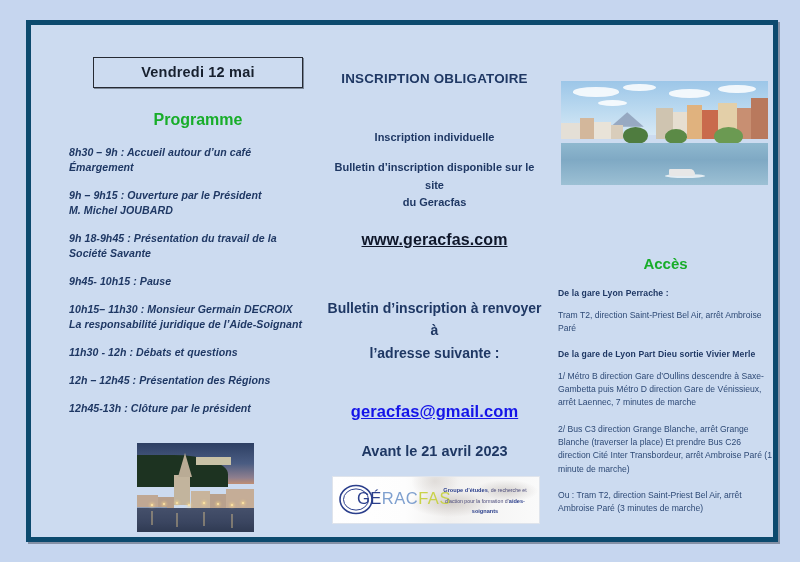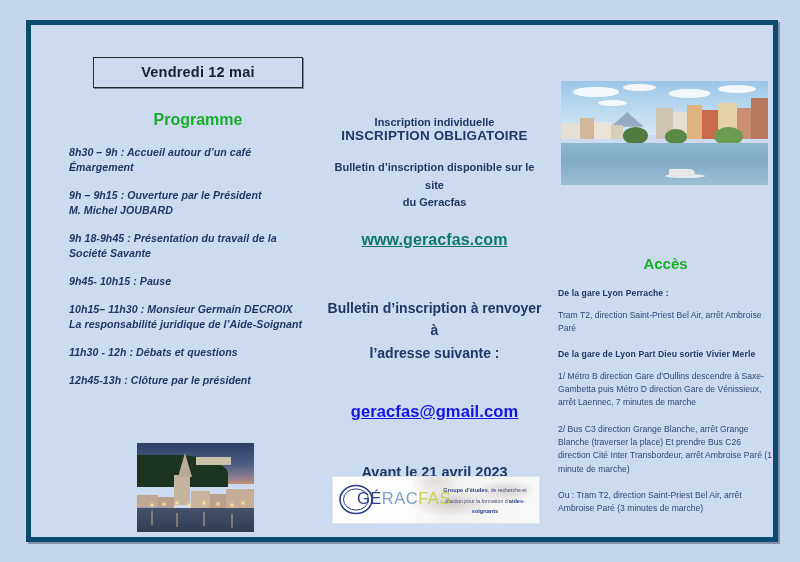--- a/index.html
+++ b/index.html
@@ -113,42 +113,42 @@
     font-size: 11px;
     font-weight: bold;
     color: #1f3864;
     line-height: 1.6;
   }
   #site-link {
     display: inline-block;
     margin-top: 19px;
     font-size: 16px;
     font-weight: bold;
-    color: #0f766e;
+    color: #0f172a;
     text-decoration: underline;
     letter-spacing: .1px;
   }
   #bulletin-renvoyer {
     margin-top: 48px;
     font-size: 14px;
     font-weight: bold;
     color: #1f3864;
     line-height: 1.6;
   }
   #email-link {
     display: inline-block;
     margin-top: 38px;
     font-size: 16.5px;
     font-weight: bold;
     color: #1414e8;
     text-decoration: underline;
     letter-spacing: .1px;
   }
   #deadline {
-    margin-top: 43px;
+    margin-top: 22px;
     font-size: 14.5px;
     font-weight: bold;
     color: #1f3864;
   }
 
   
   #logo-block {
     position: absolute;
     left: 301px;
     top: 451px;
@@ -298,20 +298,23 @@
       </li>
       <li>
         <span>9h45- 10h15 : Pause</span>
       </li>
       <li>
         <span>10h15– 11h30 : Monsieur Germain DECROIX</span>
         <span class="l2">La responsabilité juridique de l’Aide-Soignant</span>
       </li>
       <li>
         <span>11h30 - 12h : Débats et questions</span>
+      </li>
+      <li>
+        <span>12h – 12h45 : Présentation des Régions</span>
       </li>
       <li>
         <span>12h45-13h : Clôture par le président</span>
       </li>
     </ul>
   </div>
 
   <div id="photo-lyon-night">
     <div class="scene">
       <div class="n-sky"></div>
@@ -335,23 +338,23 @@
       <div class="n-light" style="left:80%;bottom:29%;"></div>
       <div class="n-light" style="left:90%;bottom:31%;"></div>
       <div class="n-refl" style="left:12%;bottom:8%;"></div>
       <div class="n-refl" style="left:33%;bottom:6%;"></div>
       <div class="n-refl" style="left:56%;bottom:7%;"></div>
       <div class="n-refl" style="left:80%;bottom:5%;"></div>
     </div>
   </div>
 
   <div id="middle-column">
+    <div id="inscription-title">INSCRIPTION OBLIGATOIRE</div>
+
     <div id="inscription-individuelle">Inscription individuelle</div>
-
-    <div id="inscription-title">INSCRIPTION OBLIGATOIRE</div>
 
     <div id="bulletin-dispo">
       <div>Bulletin d’inscription disponible sur le site</div>
       <div>du Geracfas</div>
     </div>
 
     <a id="site-link" href="#">www.geracfas.com</a>
 
     <div id="bulletin-renvoyer">
       <div>Bulletin d’inscription à renvoyer à</div>

